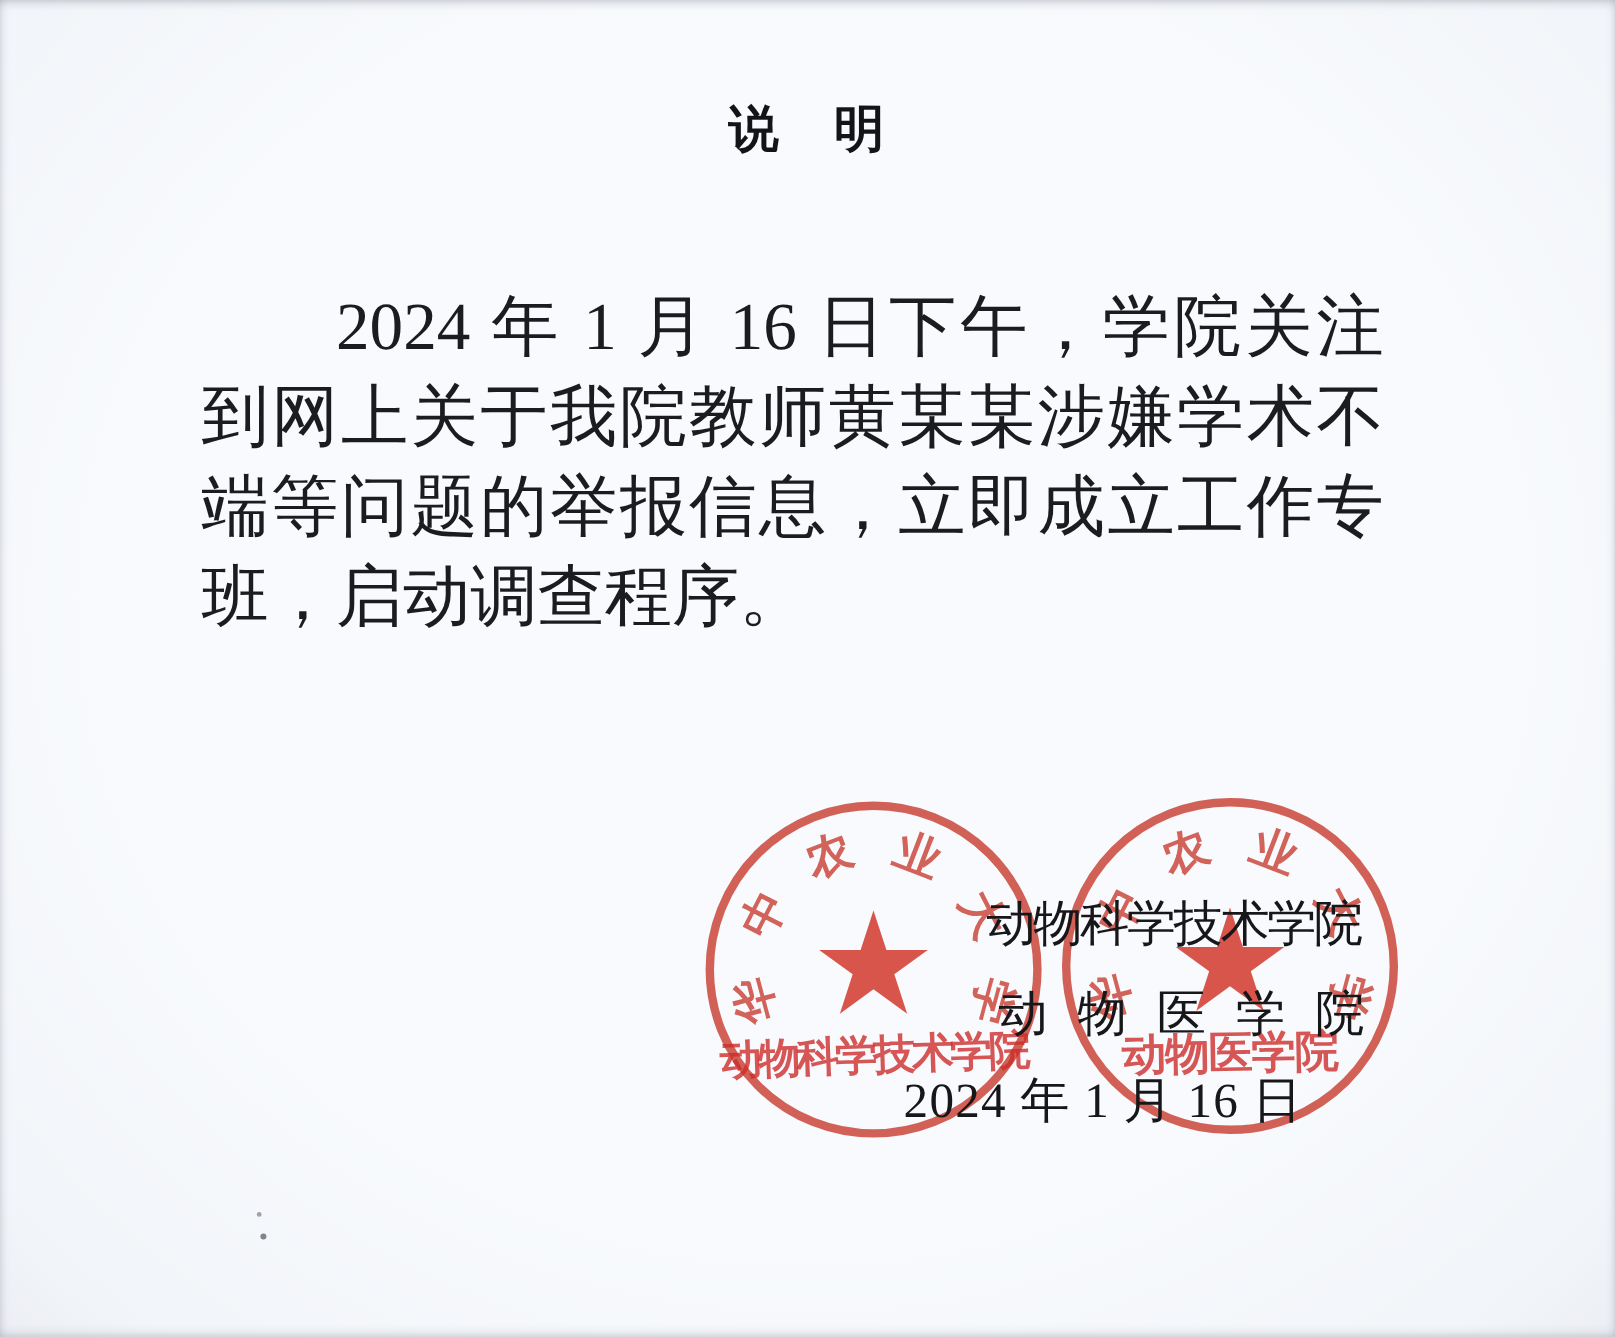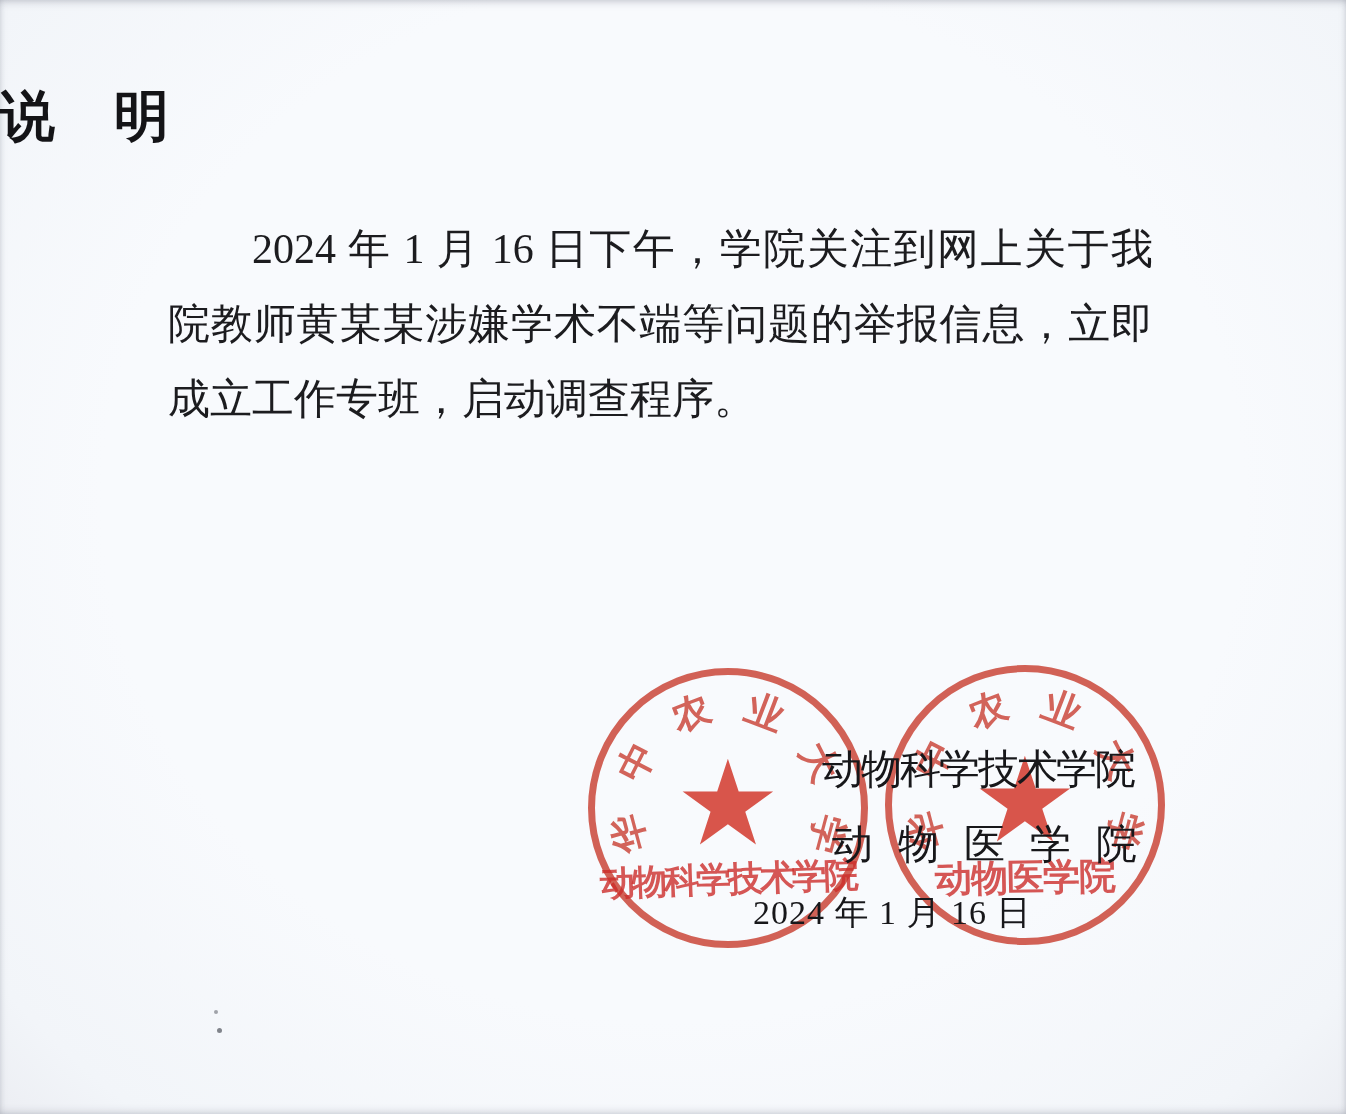--- a/index.html
+++ b/index.html
@@ -15,39 +15,39 @@
     box-shadow:inset 0 6px 10px -6px rgba(120,125,140,.55),
                inset 0 -6px 10px -6px rgba(120,125,140,.45),
                inset 6px 0 10px -8px rgba(120,125,140,.35),
                inset -6px 0 10px -8px rgba(120,125,140,.35);
     color:#1b1b1e;
   }
 
   
   .doc-title{
     position:absolute;left:0;top:80px;width:100%;
-    font-size:55px;font-weight:700;
+    text-align:center;font-size:42px;font-weight:700;
     letter-spacing:2px;color:#141417;
   }
 
   
   .doc-body{
-    position:absolute;left:168px;top:212px;width:985px;
-    font-size:42px;line-height:75px;text-align:justify;
+    position:absolute;left:168px;top:236px;width:985px;
+    font-size:56px;line-height:75px;text-align:justify;
     color:#1c1c1f;
   }
   .doc-body p{margin:0;text-indent:2em;}
 
   
   .sig{position:absolute;color:#17171a;z-index:6;}
   .sig-college1{left:822px;top:742px;font-size:41px;letter-spacing:-2px;}
   .sig-university{left:576px;top:786px;font-size:42px;letter-spacing:-3px;}
   .sig-college2{left:832px;top:817px;width:305px;font-size:41px;
     display:flex;justify-content:space-between;}
-  .sig-date{left:753px;top:890px;font-size:34px;letter-spacing:1px;}
+  .sig-date{left:753px;top:890px;font-size:41px;letter-spacing:1px;}
 
   
   .seal{
     position:absolute;width:280px;height:280px;border-radius:50%;
     border:7px solid rgba(200,63,49,.82);
     box-sizing:border-box;z-index:3;
     filter:blur(.3px);
   }
   .seal-left{left:588px;top:668px;}
   .seal-right{left:885px;top:665px;}

